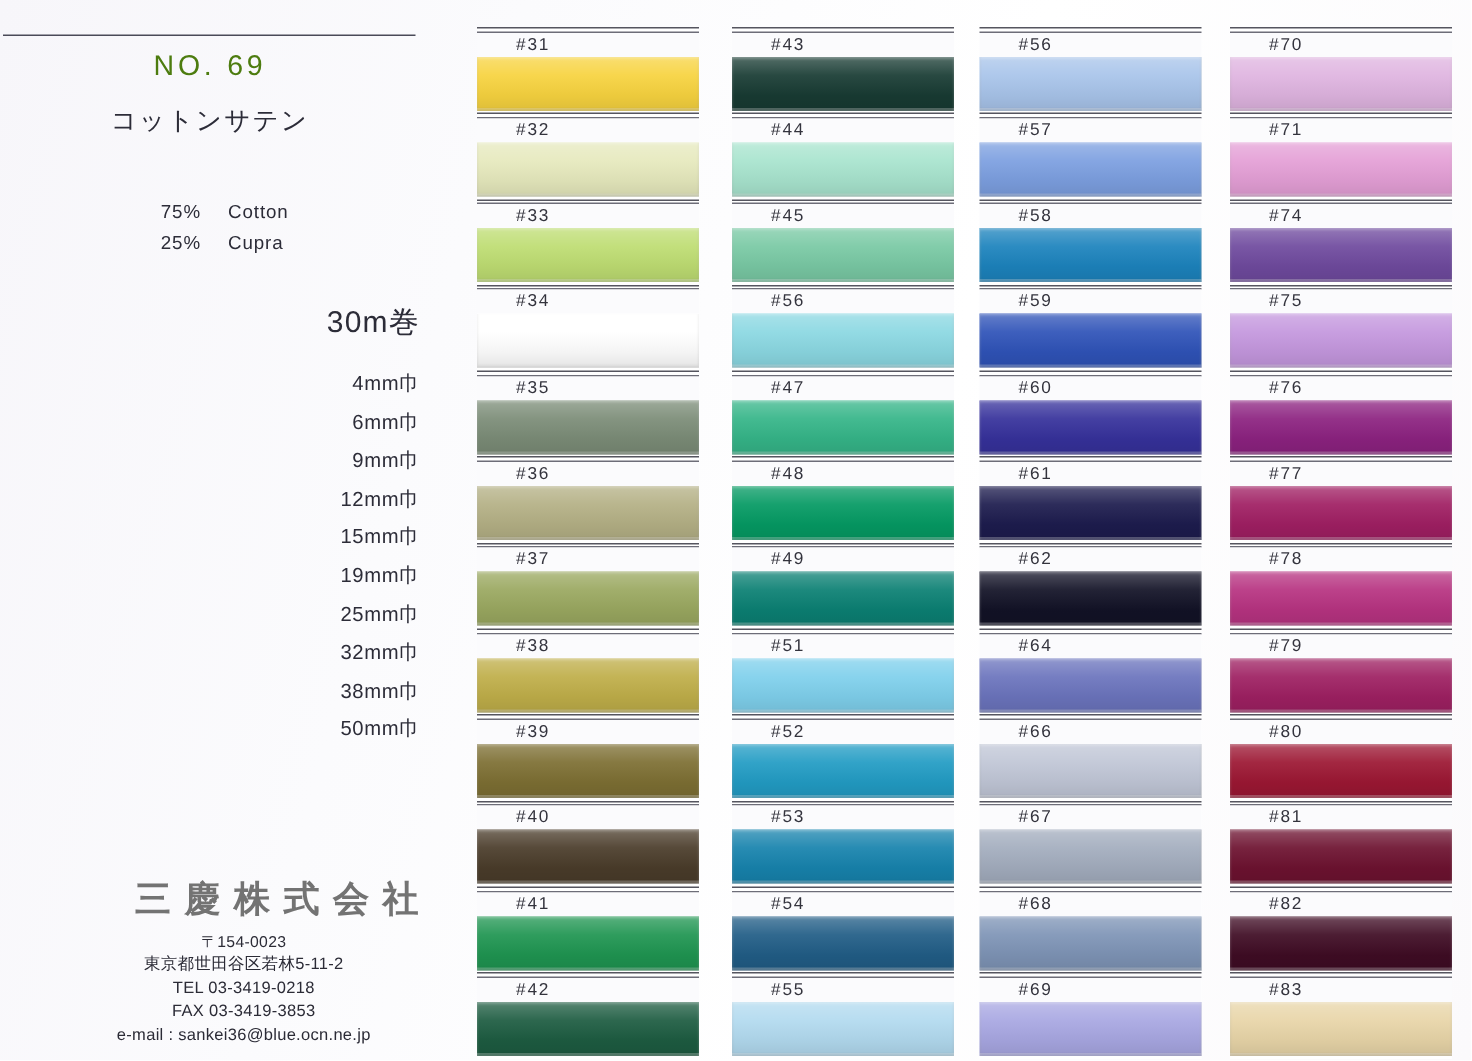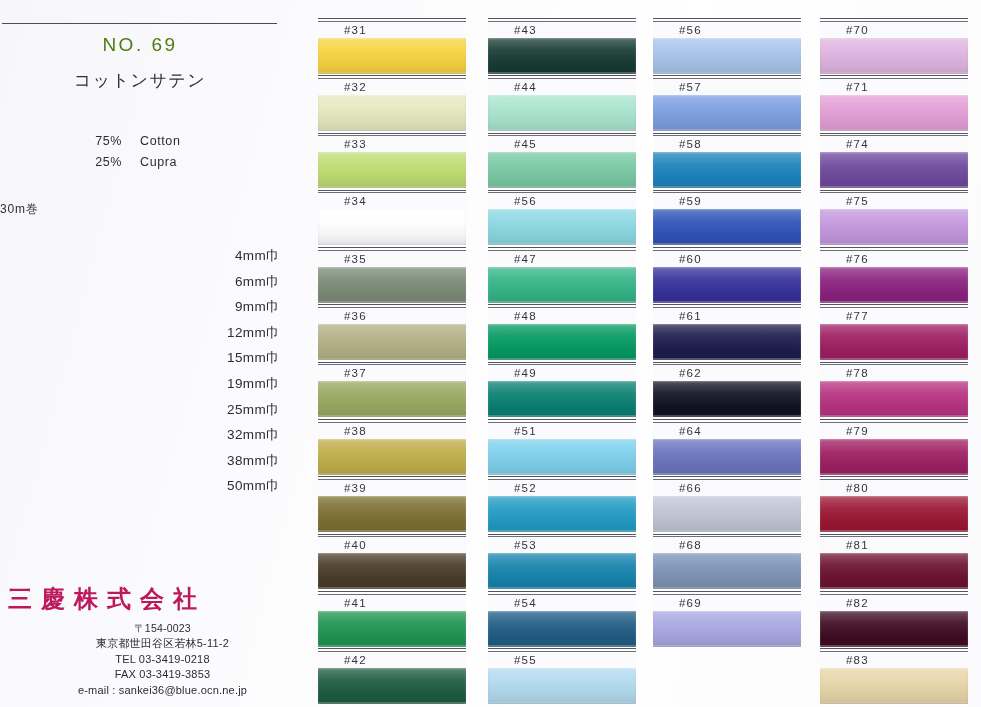--- a/index.html
+++ b/index.html
@@ -49,21 +49,21 @@
     color: #4d7c0f;
   }
   #material-name {
     margin-top: 13px;
     font-size: 17px;
     letter-spacing: 1.5px;
     color: #2c2c38;
   }
   #composition {
     position: absolute;
-    left: 4px; top: 134px;
+    left: 16px; top: 134px;
     width: 280px;
   }
   .comp-row {
     display: flex;
     font-size: 12.5px;
     letter-spacing: 0.6px;
     margin-bottom: 7px;
     color: #2c2c38;
   }
   .comp-pct {
@@ -71,22 +71,22 @@
     text-align: right;
     padding-right: 18px;
   }
   .comp-fiber {
     text-align: left;
   }
   #length-spec {
     position: absolute;
     left: 0; top: 201px;
     width: 280px;
-    text-align: left;
-    font-size: 12px;
+    text-align: right;
+    font-size: 20px;
     letter-spacing: 0.8px;
     color: #2c2c38;
   }
   #widths {
     position: absolute;
     left: 0; top: 243px;
     width: 280px;
     text-align: right;
   }
   .width-item {
@@ -97,23 +97,23 @@
   }
   #company-block {
     position: absolute;
     left: 0; top: 583px;
     width: 288px;
   }
   #company-name {
     font-size: 24px;
     font-weight: bold;
     letter-spacing: 9px;
-    text-align: left;
+    text-align: right;
     padding-left: 8px;
-    color: #be185d;
+    color: #737373;
   }
   #address-lines {
     margin-top: 6px;
     text-align: center;
     padding-left: 37px;
   }
   .addr-line {
     font-size: 11px;
     line-height: 15.4px;
     letter-spacing: 0.2px;
@@ -437,20 +437,26 @@
       </div>
       <div class="swatch-row">
         <div class="row-rule"></div>
         <div class="row-rule second"></div>
         <div class="row-label">#66</div>
         <div class="row-ribbon" style="background: rgb(192, 198, 214);"></div>
       </div>
       <div class="swatch-row">
         <div class="row-rule"></div>
         <div class="row-rule second"></div>
+        <div class="row-label">#67</div>
+        <div class="row-ribbon" style="background: rgb(163, 173, 190);"></div>
+      </div>
+      <div class="swatch-row">
+        <div class="row-rule"></div>
+        <div class="row-rule second"></div>
         <div class="row-label">#68</div>
         <div class="row-ribbon" style="background: rgb(126, 148, 182);"></div>
       </div>
       <div class="swatch-row">
         <div class="row-rule"></div>
         <div class="row-rule second"></div>
         <div class="row-label">#69</div>
         <div class="row-ribbon" style="background: rgb(168, 167, 226);"></div>
       </div>
     </div>

